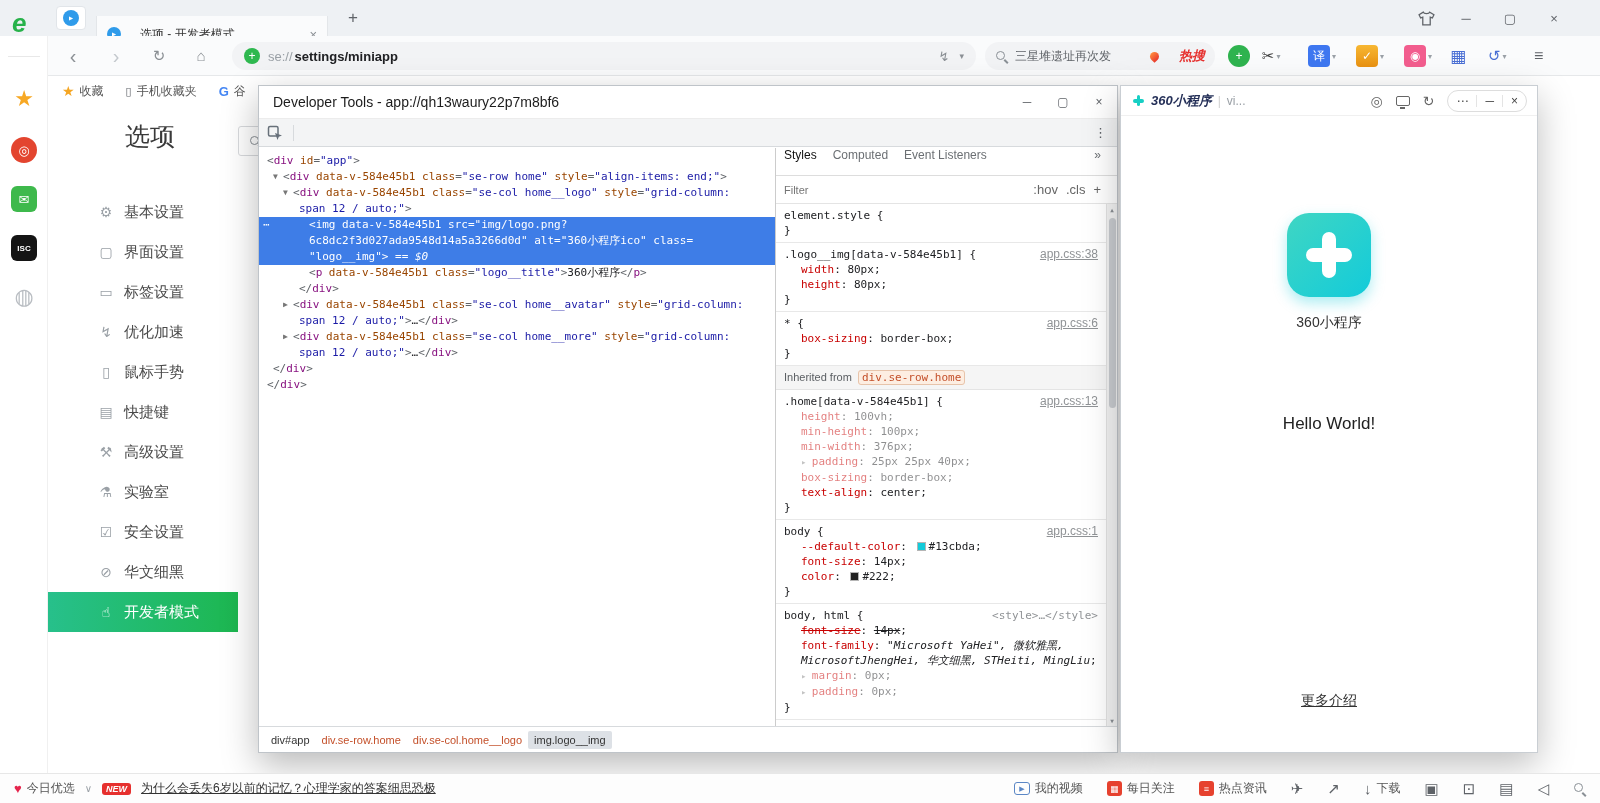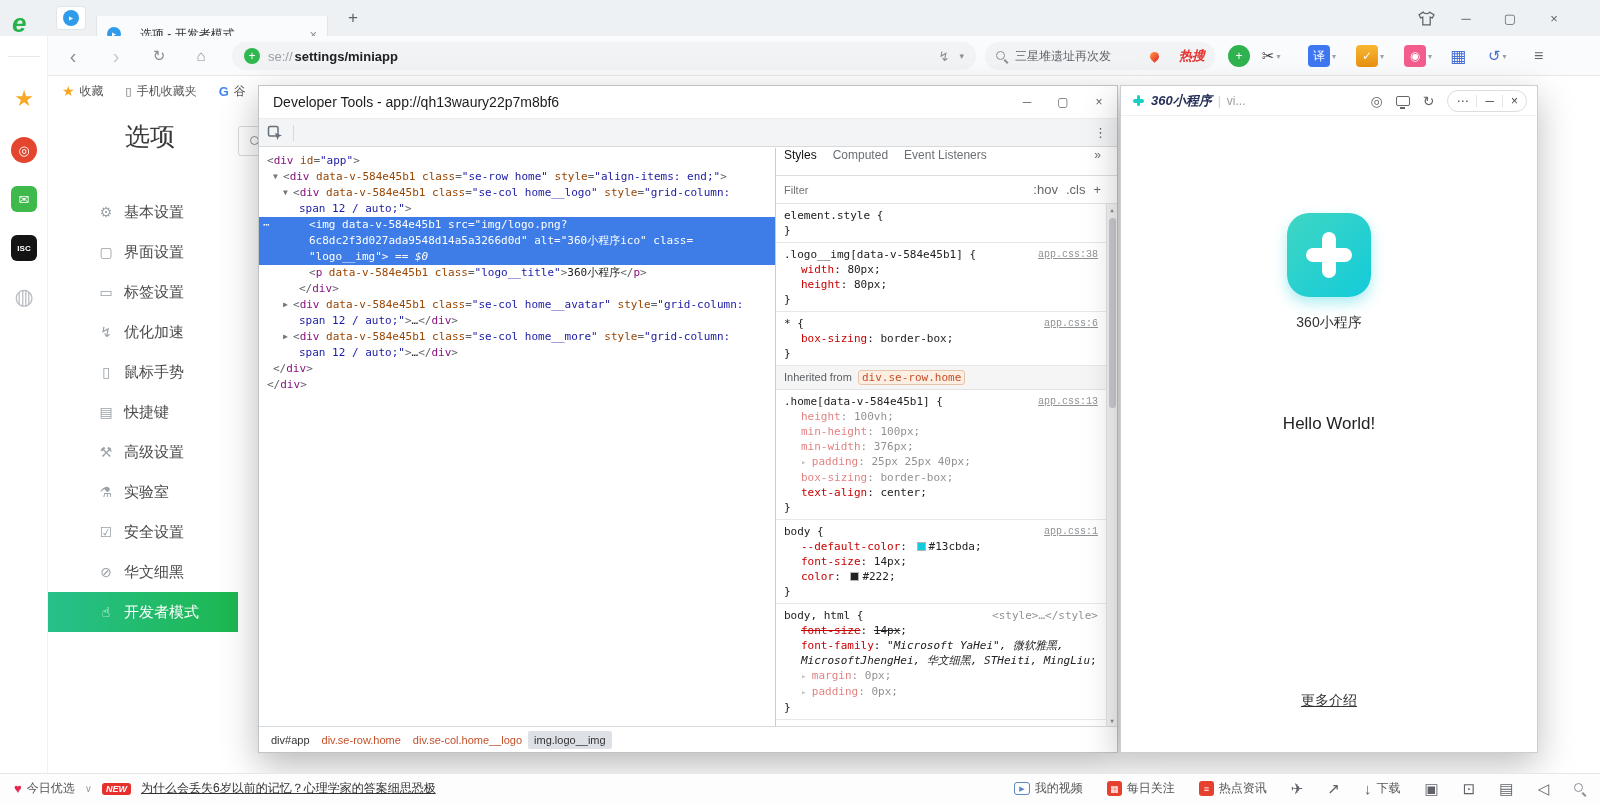--- a/index.html
+++ b/index.html
@@ -93,21 +93,21 @@
 .sp-tab.active{color:#111}
 .sp-over{margin-left:auto;margin-right:16px;color:#6b6f73}
 .sp-filter{height:28px;border-bottom:1px solid #e4e4e4;display:flex;align-items:center;padding:0 8px;flex-shrink:0;gap:8px}
 .sp-filter input{border:none;outline:none;flex:1;font-size:11px;color:#666;background:transparent}
 .sp-pseudo{color:#666;font-size:13px}
 .sp-plus{color:#666;font-size:13px;margin-right:8px}
 .sp-body{flex:1;position:relative;overflow:hidden;font-family:"DejaVu Sans Mono",monospace;font-size:11px;padding-right:11px}
 .rule{padding:4px 8px 4px 8px;border-bottom:1px solid #e8e8e8;color:#202124}
 .rule-head{line-height:15px}
 .rule-sel{color:#202124}
-.rule-link{float:right;font-family:Liberation Mono, monospace;font-size:10px;color:#909396;text-decoration:underline}
+.rule-link{float:right;font-family:Liberation Sans, sans-serif;font-size:12px;color:#909396;text-decoration:underline}
 .rule-link.plain{text-decoration:none;font-family:"DejaVu Sans Mono",monospace;font-size:11px}
 .prop{padding-left:17px;line-height:15px}
 .p-name{color:#c80000}
 .p-val{color:#202124}
 .prop.dim{opacity:.5}
 .prop.struck .p-name,.prop.struck .p-val{text-decoration:line-through}
 .prop.ital .p-val{font-style:italic}
 .tri{color:#888;font-size:9px}
 .swatch{display:inline-block;width:9px;height:9px;border:1px solid #b5b5b5;margin:0 3px;vertical-align:-1px}
 .rule-close{line-height:15px}

